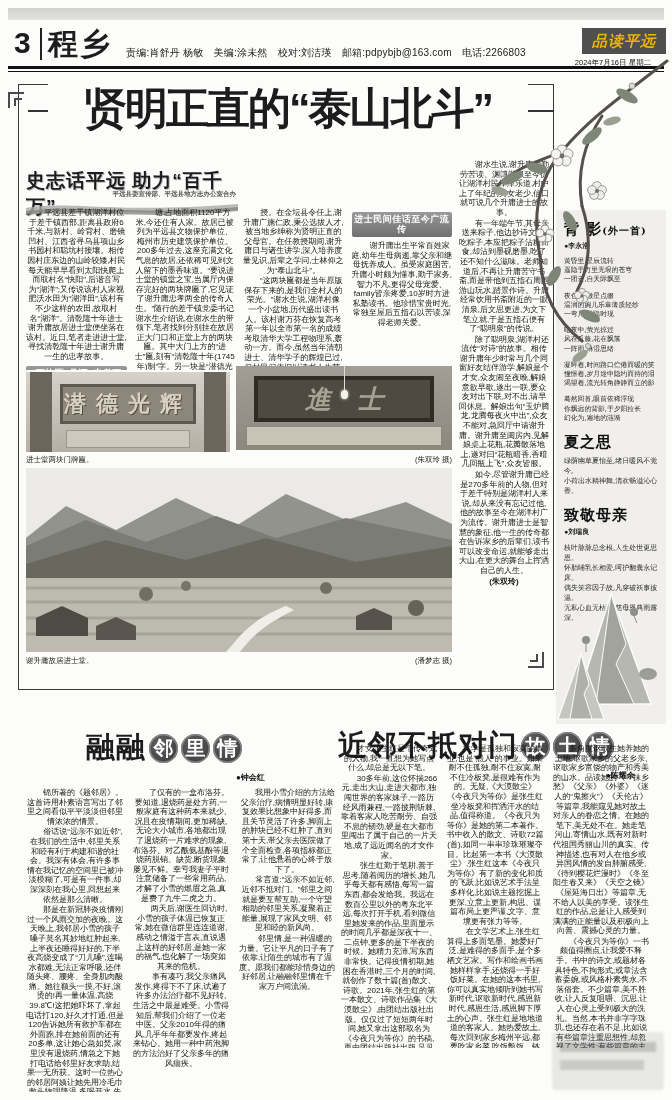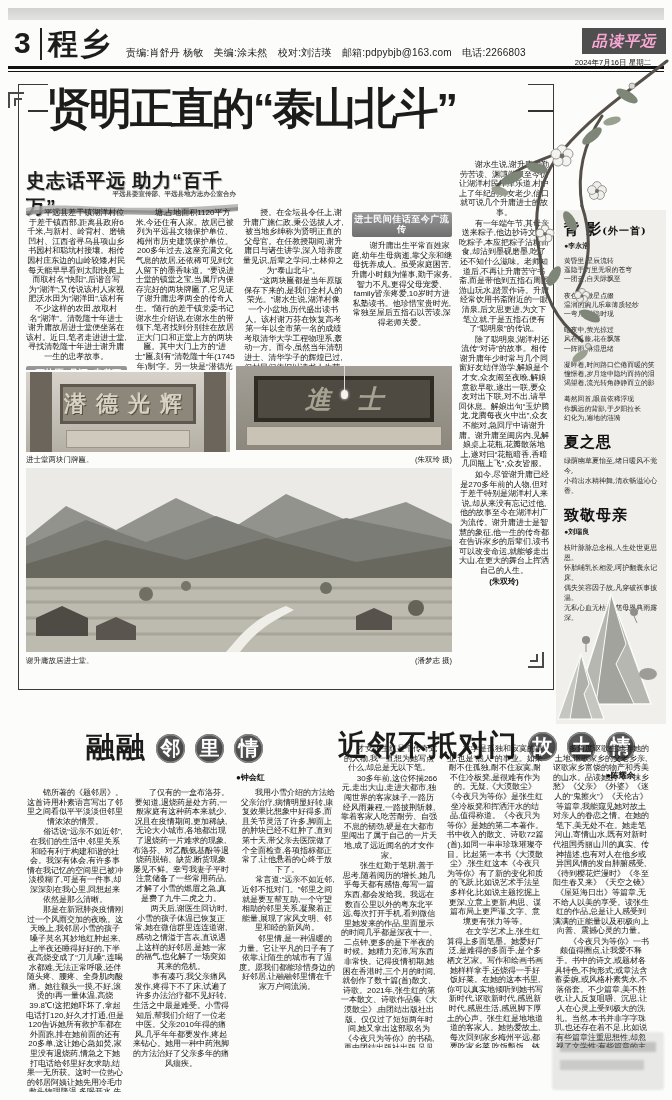--- a/index.html
+++ b/index.html
@@ -8,36 +8,36 @@
   [data-interactable]{box-sizing:border-box;}
 
   
   .topbar{position:absolute;left:8px;top:8px;width:656px;height:12px;
           background:linear-gradient(180deg,#d2d2d0,#e3e3e1);}
   .pageno{position:absolute;left:14px;top:26px;font-size:30px;font-weight:900;}
   .pagediv{position:absolute;left:40px;top:28px;width:2px;height:32px;background:#222;}
   .section-title{position:absolute;left:48px;top:24px;font-size:30px;font-weight:900;letter-spacing:2px;}
   .credits{position:absolute;left:126px;top:46px;font-size:10px;color:#222;letter-spacing:.2px;}
   .masthead{position:absolute;left:582px;top:28px;width:84px;height:26px;background:#4f4f4f;
-            color:#f9a8d4;font-family:"DejaVu Serif",serif;font-weight:bold;font-style:italic;
+            color:#eab308;font-family:"DejaVu Serif",serif;font-weight:bold;font-style:italic;
             font-size:15px;display:flex;align-items:center;justify-content:center;letter-spacing:1px;}
   .dateline{position:absolute;left:560px;top:58px;width:106px;text-align:center;font-size:7.5px;color:#111;}
   .rule-thick{position:absolute;left:8px;top:66px;width:656px;height:3px;background:#111;}
   .rule-thin{position:absolute;left:8px;top:71px;width:656px;height:1px;background:#111;}
 
   
   .main-box{position:absolute;left:18px;top:84px;width:536px;height:606px;border:1.5px solid #3a3a3a;}
   .elbow{position:absolute;border:2px solid #4a4a4a;}
   .elbow .inner{position:absolute;border:2px solid #4a4a4a;width:6px;height:6px;}
   .elbow-tl{left:8px;top:92px;width:16px;height:16px;border-right:none;border-bottom:none;}
   .elbow-tl .inner{left:4px;top:4px;border-right:none;border-bottom:none;}
   .elbow-br{left:528px;top:652px;width:16px;height:16px;border-left:none;border-top:none;}
   .elbow-br .inner{right:4px;bottom:4px;border-left:none;border-top:none;}
   .headline-wrap{position:absolute;left:48px;top:80px;width:480px;height:58px;background:#fcfcfa;
-                 display:flex;align-items:center;}
+                 display:flex;align-items:center;justify-content:center;}
   .headline{font-size:43px;font-weight:900;letter-spacing:-2px;white-space:nowrap;
             font-family:"Liberation Sans",sans-serif;}
   .hl-line{position:absolute;top:110px;height:2px;background:#333;}
   .hl-line.l{left:28px;width:34px;}
   .hl-line-r{position:absolute;top:110px;left:528px;width:26px;height:2px;background:#333;}
   .subtitle{position:absolute;left:60px;top:148px;width:400px;text-align:center;
             font-size:14px;font-weight:bold;letter-spacing:.5px;}
 
   
   .banner{position:absolute;left:26px;top:168px;width:212px;height:40px;}
@@ -85,21 +85,21 @@
               color:#111;margin:10px 6px 2px 8px;}
   .poem-title .paren{font-size:10px;font-weight:bold;}
   .poem-byline{font-size:7px;color:#222;margin:2px 8px 6px 8px;font-weight:bold;}
   .stanza{font-family:"DejaVu Serif",serif;font-size:6.8px;line-height:9.2px;color:#2a2a2a;
           margin:0 6px 7px 8px;white-space:pre-line;}
   .poem2{font-family:"DejaVu Serif",serif;font-size:7px;line-height:10px;color:#2a2a2a;
          margin:4px 6px 6px 8px;white-space:pre-line;}
   .mountains{position:absolute;left:0;bottom:0;width:110px;height:170px;}
 
   
-  .feature-title{position:absolute;display:flex;align-items:center;gap:10px;}
+  .feature-title{position:absolute;display:flex;align-items:center;gap:3px;}
   .ft-plain{font-size:29px;font-weight:900;letter-spacing:1px;}
   .ft-circle{width:29px;height:29px;border-radius:50%;background:radial-gradient(circle at 35% 30%,#5c5c5c,#3b3b3b);
              color:#fff;font-size:20px;font-weight:bold;display:flex;align-items:center;justify-content:center;
              box-shadow:0 0 0 1.5px #888 inset;}
   .byline{position:absolute;font-size:8px;font-weight:bold;color:#111;}
   .bcols{position:absolute;display:flex;gap:8px;overflow:hidden;}
   .bcols .c{width:98px;overflow:hidden;}
   .bl-title{left:86px;top:728px;}
   .bl-byline{left:236px;top:772px;}
   .bl-cols{left:26px;top:788px;width:310px;height:304px;}

